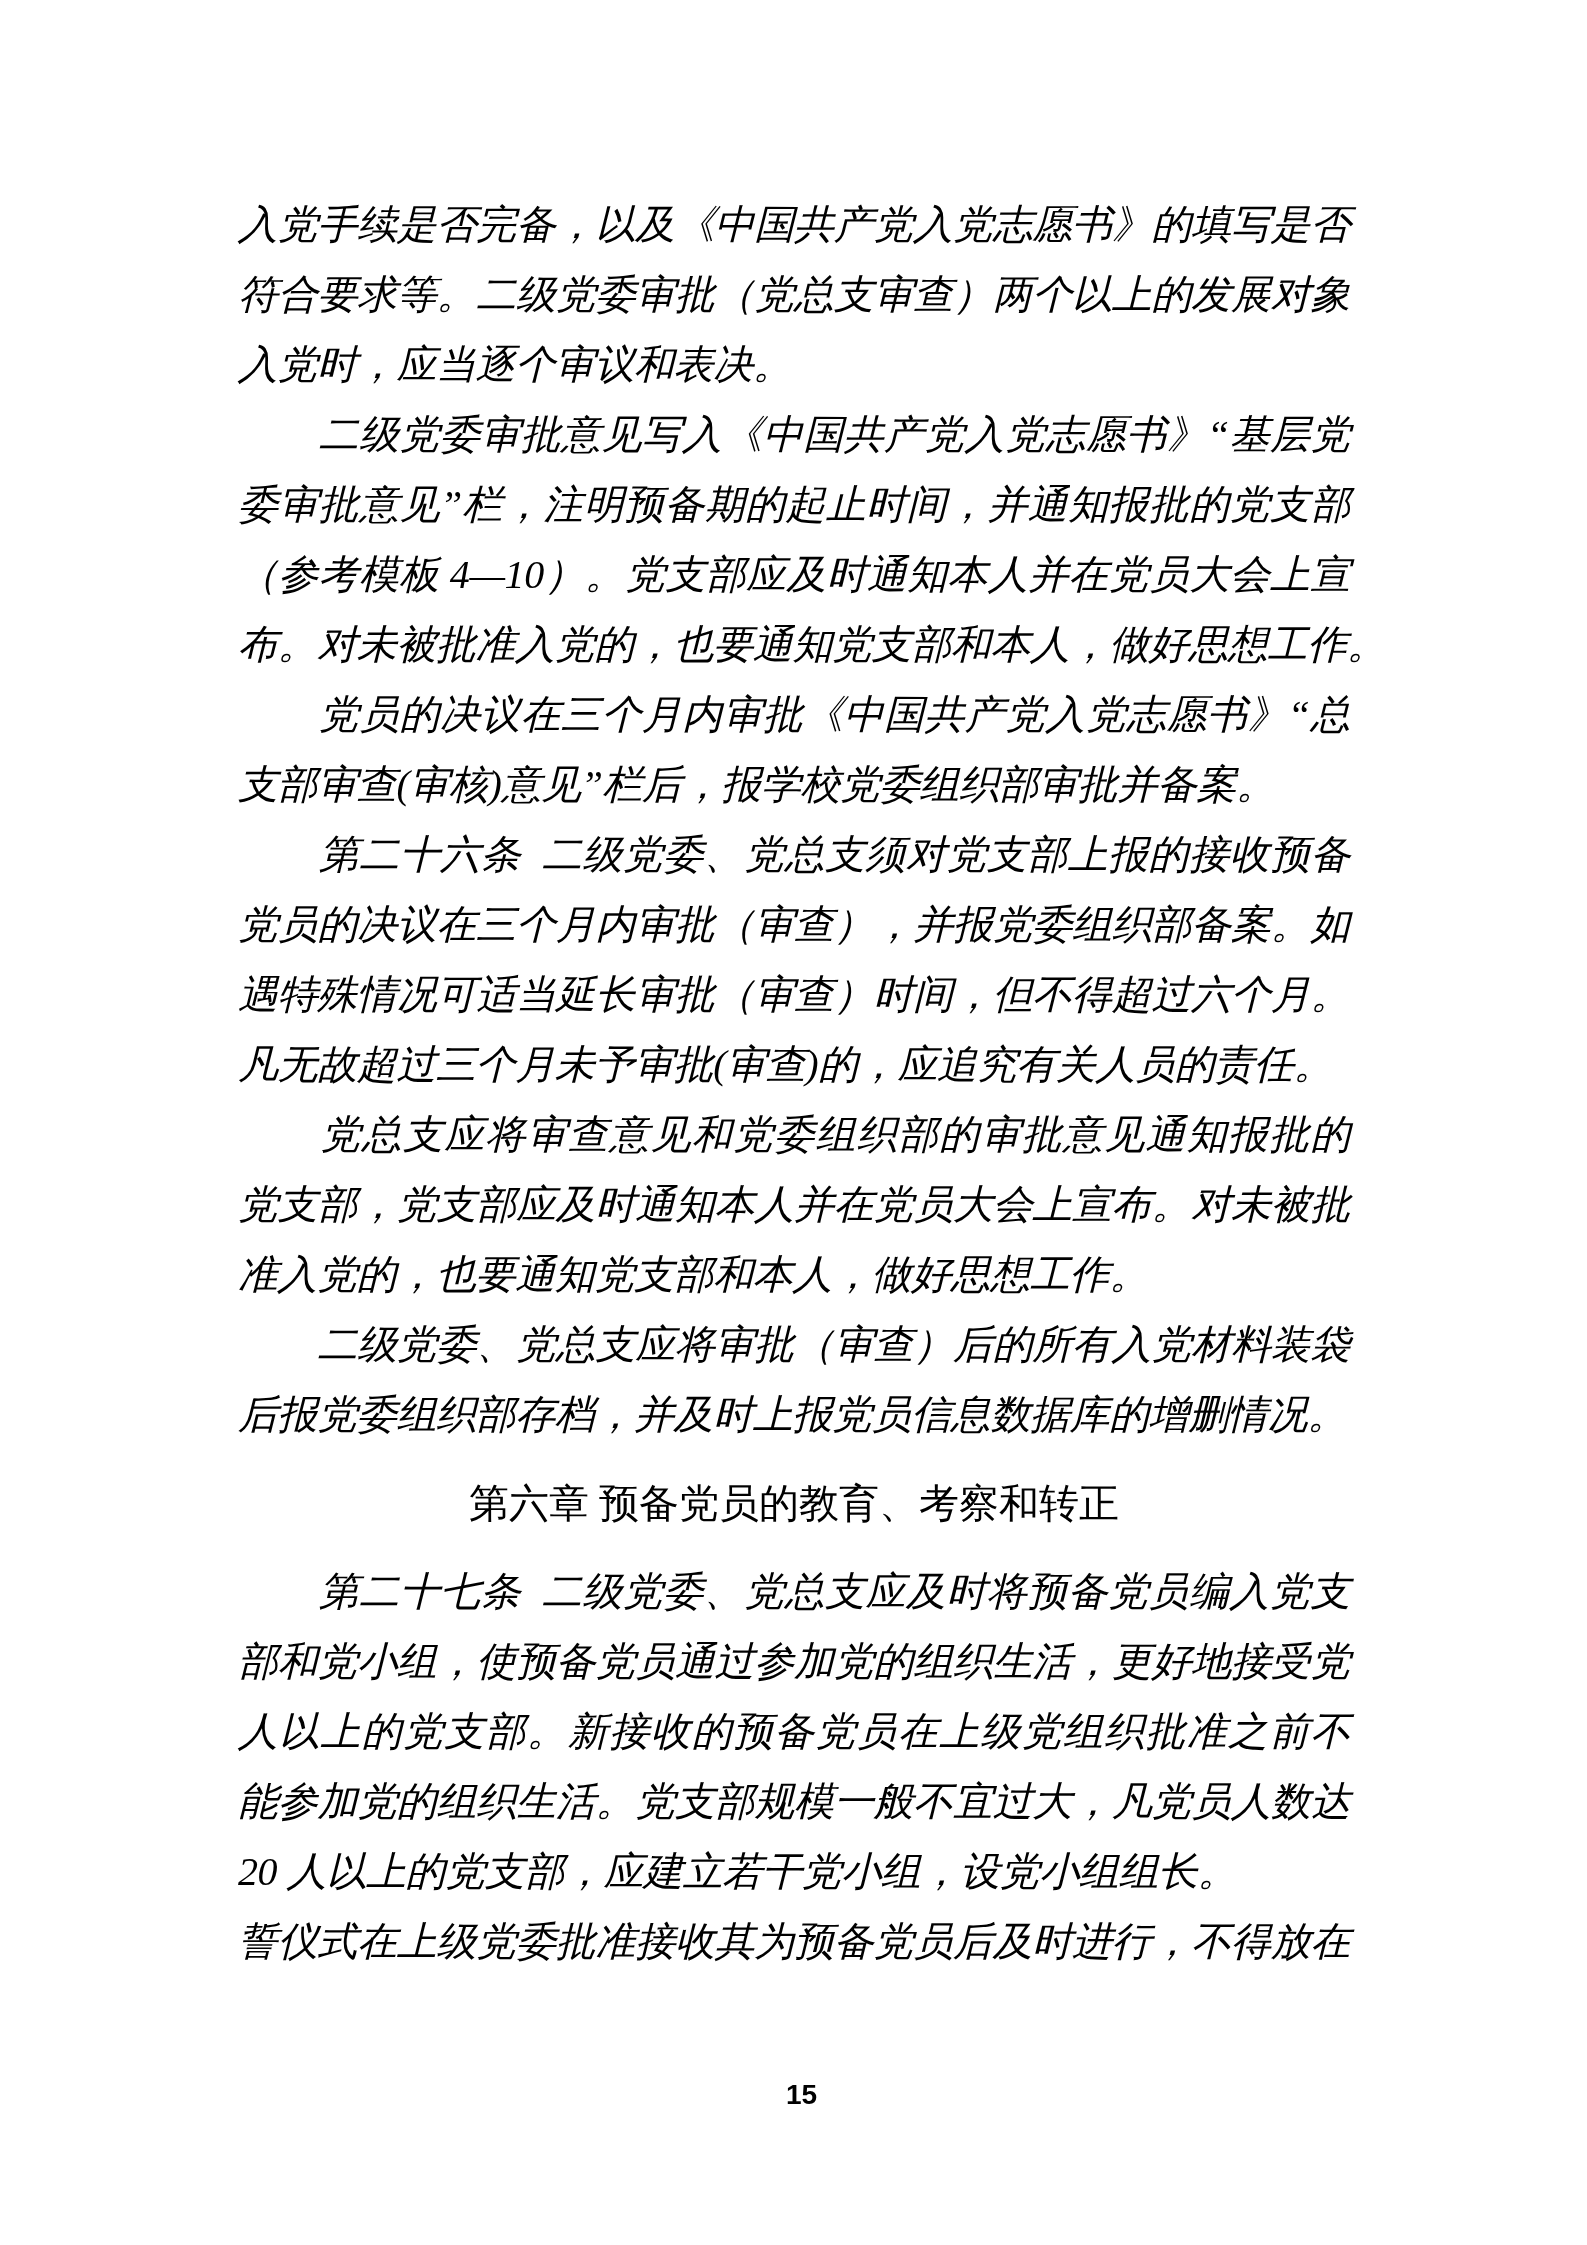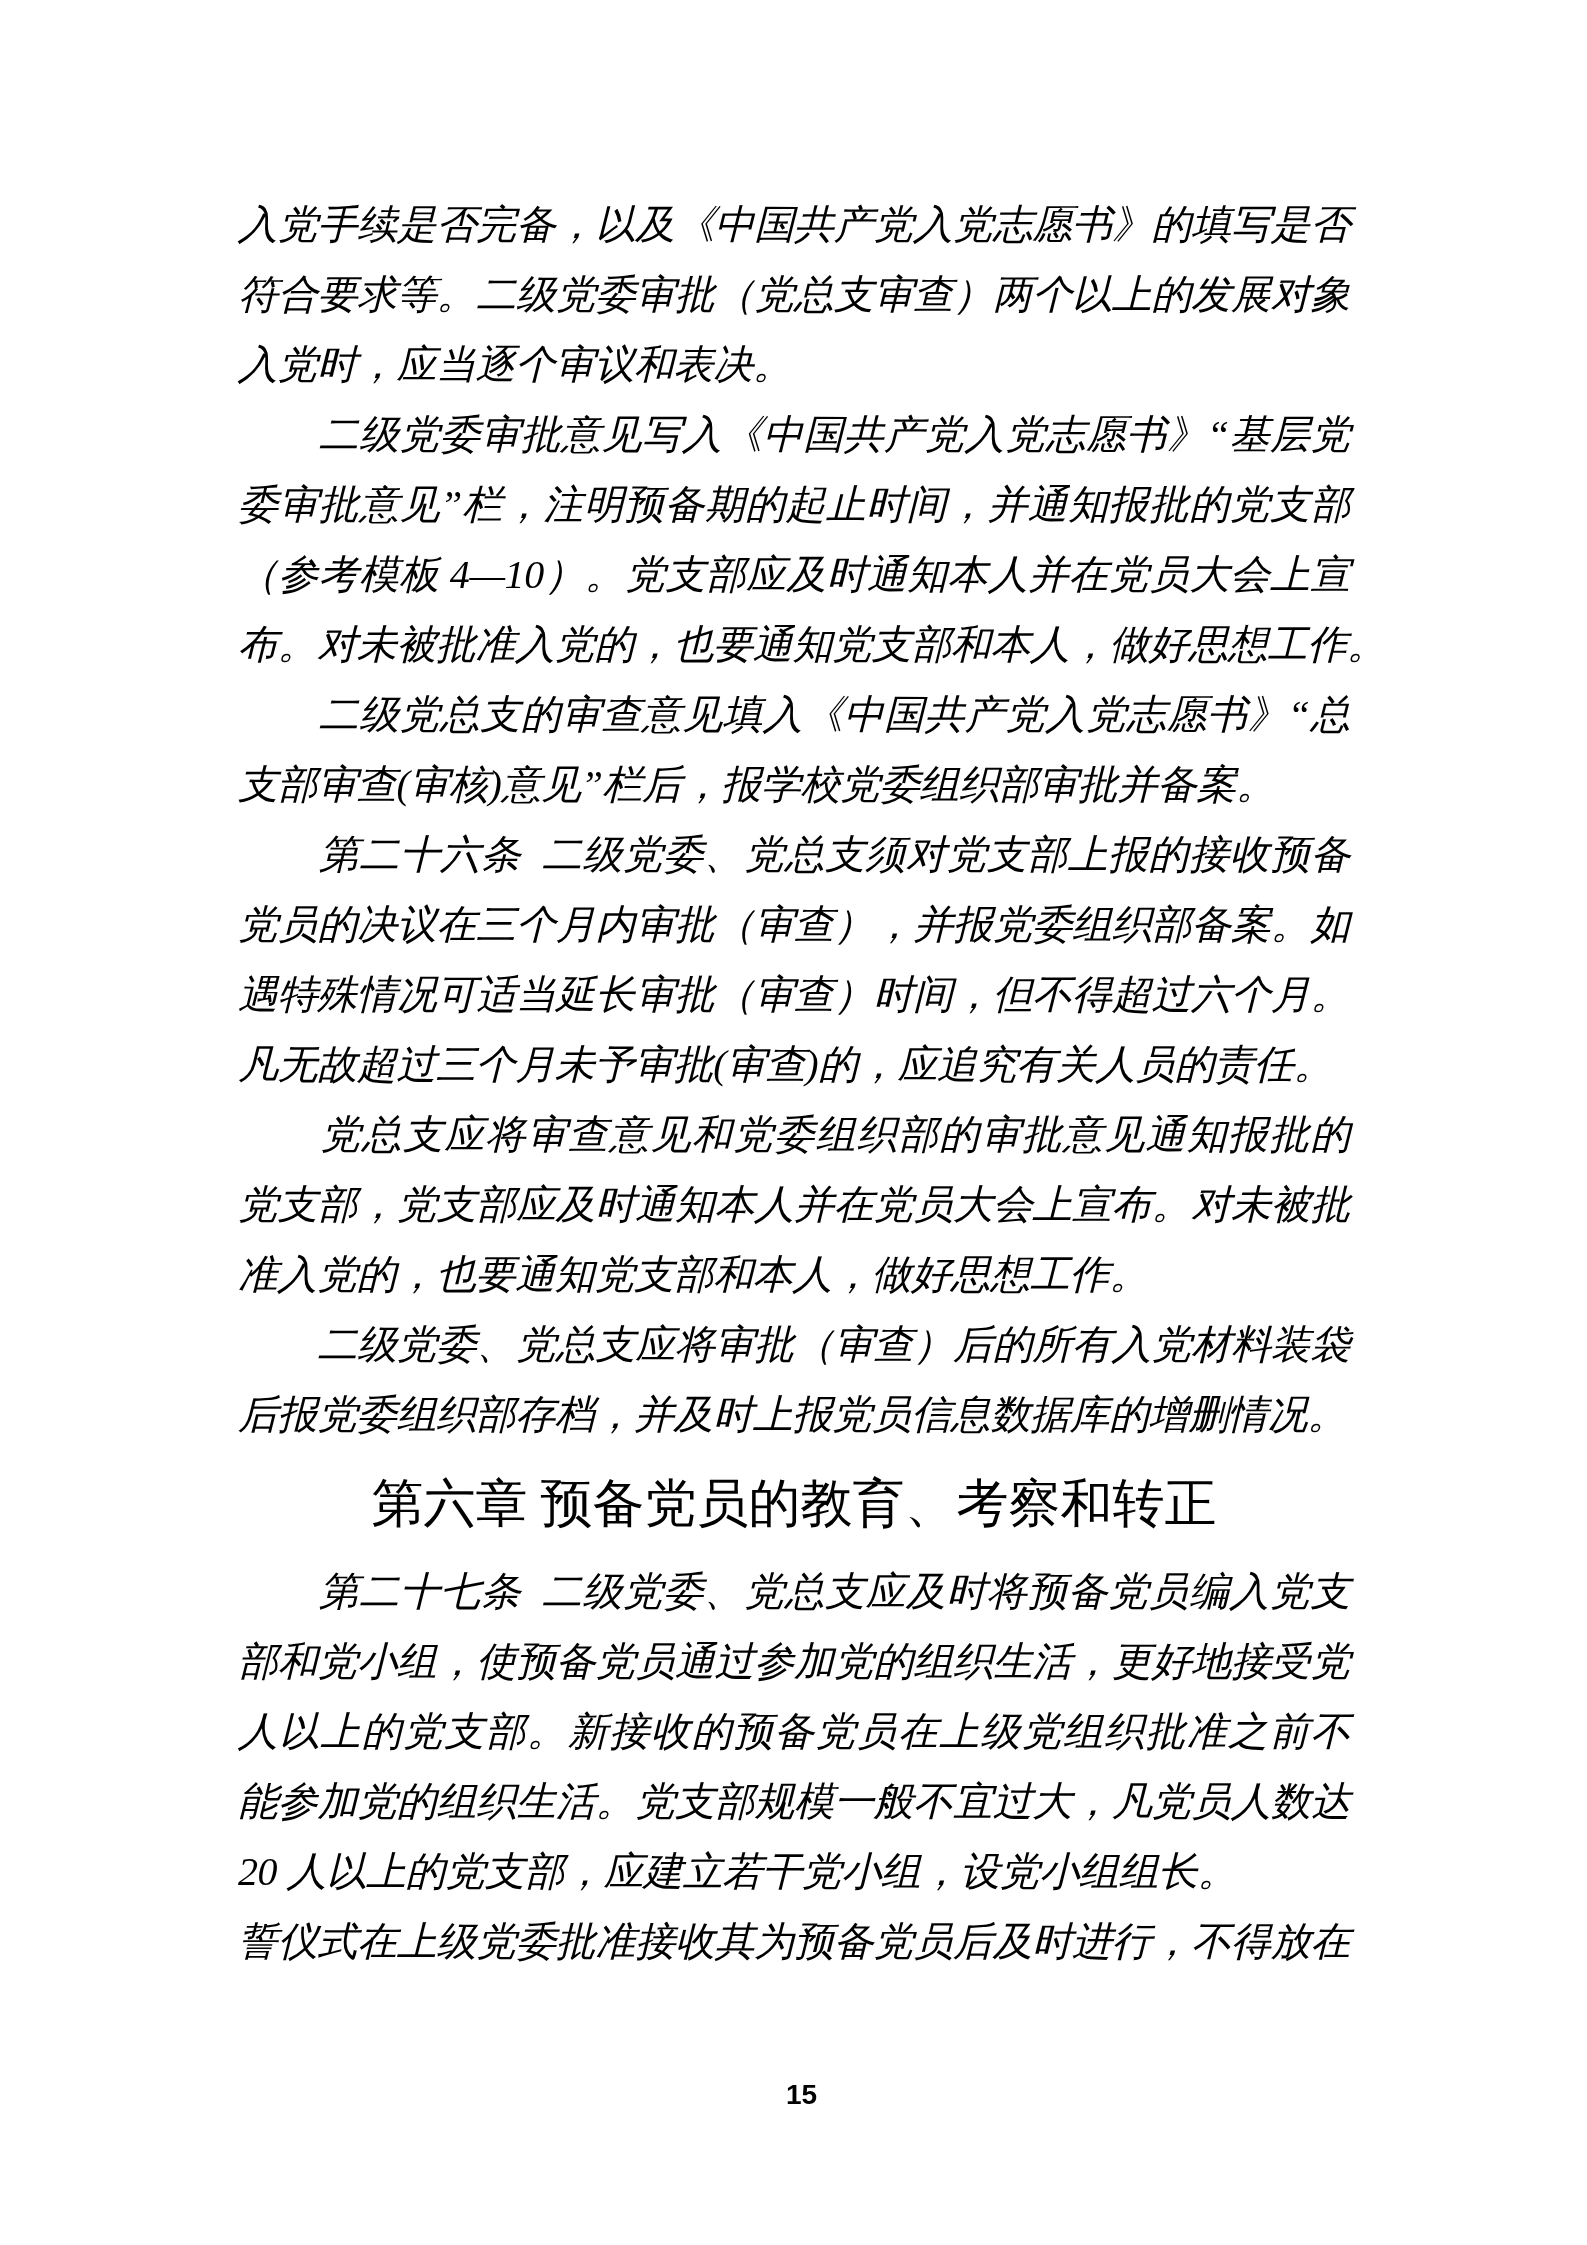--- a/index.html
+++ b/index.html
@@ -26,21 +26,21 @@
     letter-spacing: -0.4px;
     text-align: justify;
     text-align-last: justify;
     white-space: pre;
   }
   .line.line-last {
     text-align: center;
     text-align-last: left;
   }
   .heading {
-    font-size: 52px;
+    font-size: 40px;
     line-height: 70px;
     height: 70px;
     margin-top: 19px;
     margin-bottom: 18px;
     text-align: center;
     white-space: pre;
   }
   .footer {
     position: absolute;
     left: 8px;
@@ -66,21 +66,21 @@
         <div class="line">符合要求等。二级党委审批（党总支审查）两个以上的发展对象</div>
         <div class="line line-last">入党时，应当逐个审议和表决。</div>
       </div>
       <div class="paragraph">
         <div class="line">　　二级党委审批意见写入《中国共产党入党志愿书》“基层党</div>
         <div class="line">委审批意见”栏，注明预备期的起止时间，并通知报批的党支部</div>
         <div class="line">（参考模板 4—10）。党支部应及时通知本人并在党员大会上宣</div>
         <div class="line line-last">布。对未被批准入党的，也要通知党支部和本人，做好思想工作。</div>
       </div>
       <div class="paragraph">
-        <div class="line">　　二级党总支的审查意见填入《中国共产党入党志愿书》“总</div>
+        <div class="line">　　党员的决议在三个月内审批《中国共产党入党志愿书》“总</div>
         <div class="line line-last">支部审查(审核)意见”栏后，报学校党委组织部审批并备案。</div>
       </div>
       <div class="paragraph">
         <div class="line">　　第二十六条  二级党委、党总支须对党支部上报的接收预备</div>
         <div class="line">党员的决议在三个月内审批（审查），并报党委组织部备案。如</div>
         <div class="line">遇特殊情况可适当延长审批（审查）时间，但不得超过六个月。</div>
         <div class="line line-last">凡无故超过三个月未予审批(审查)的，应追究有关人员的责任。</div>
       </div>
       <div class="paragraph">
         <div class="line">　　党总支应将审查意见和党委组织部的审批意见通知报批的</div>

